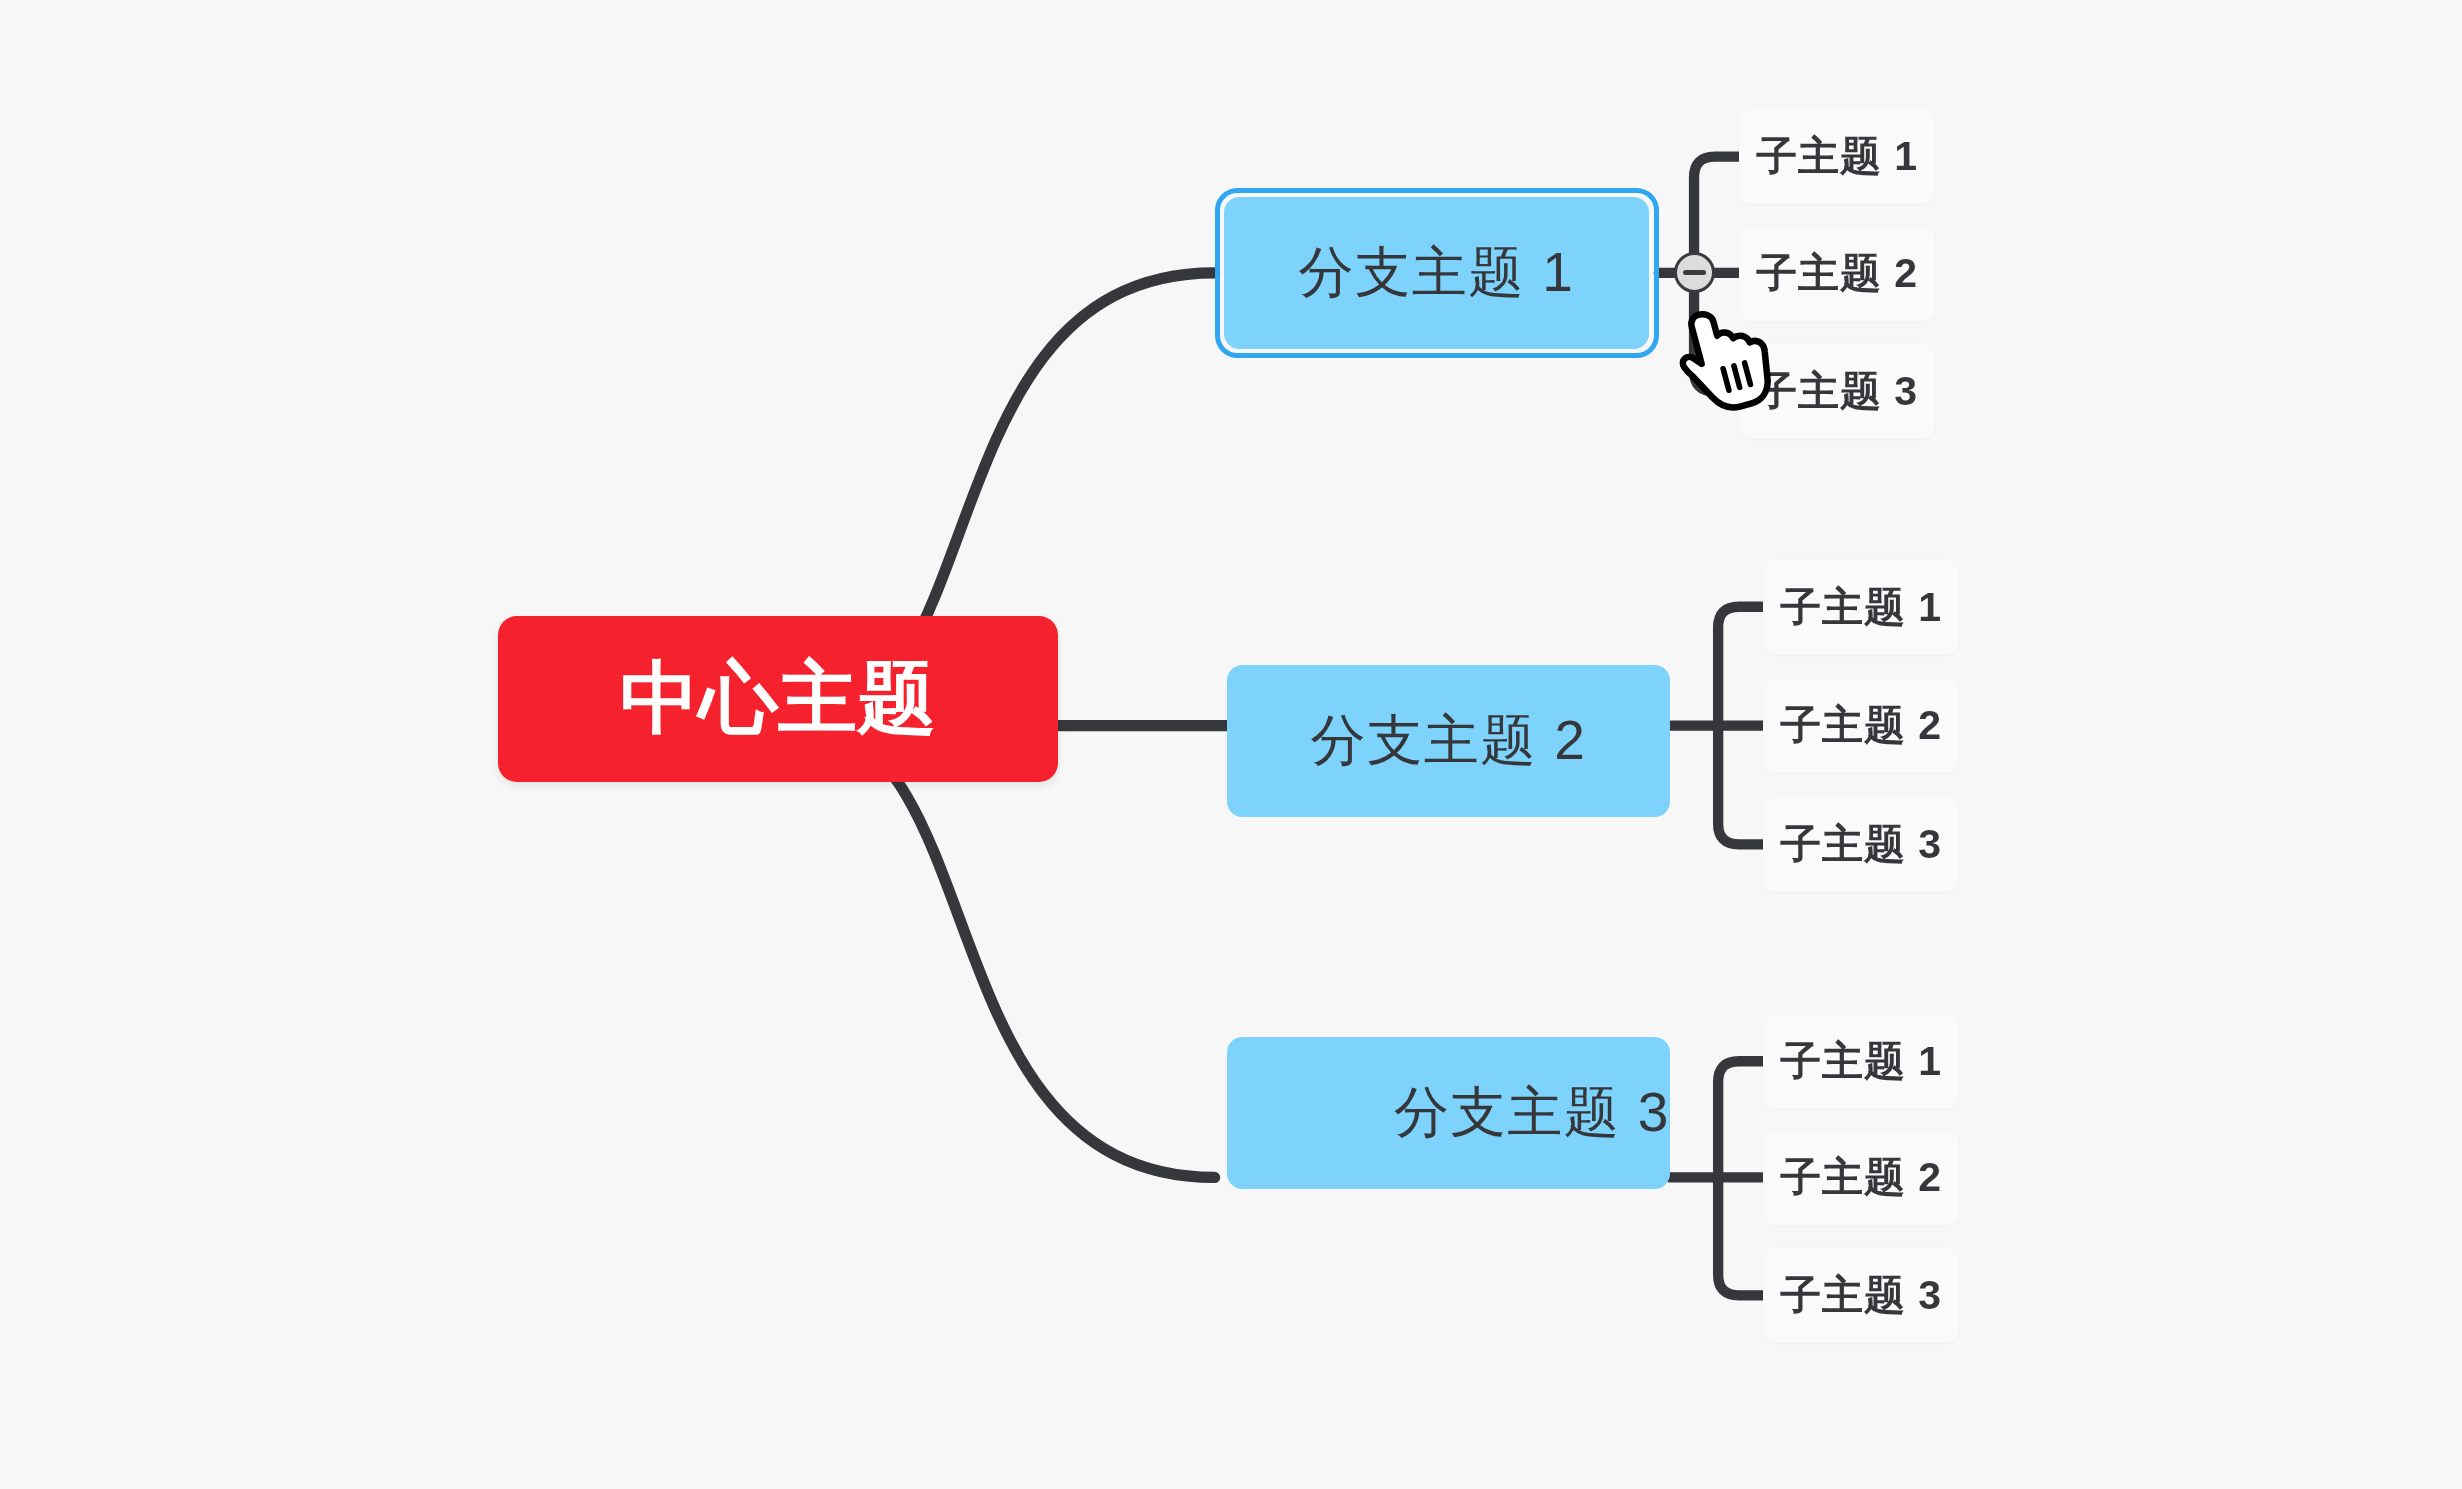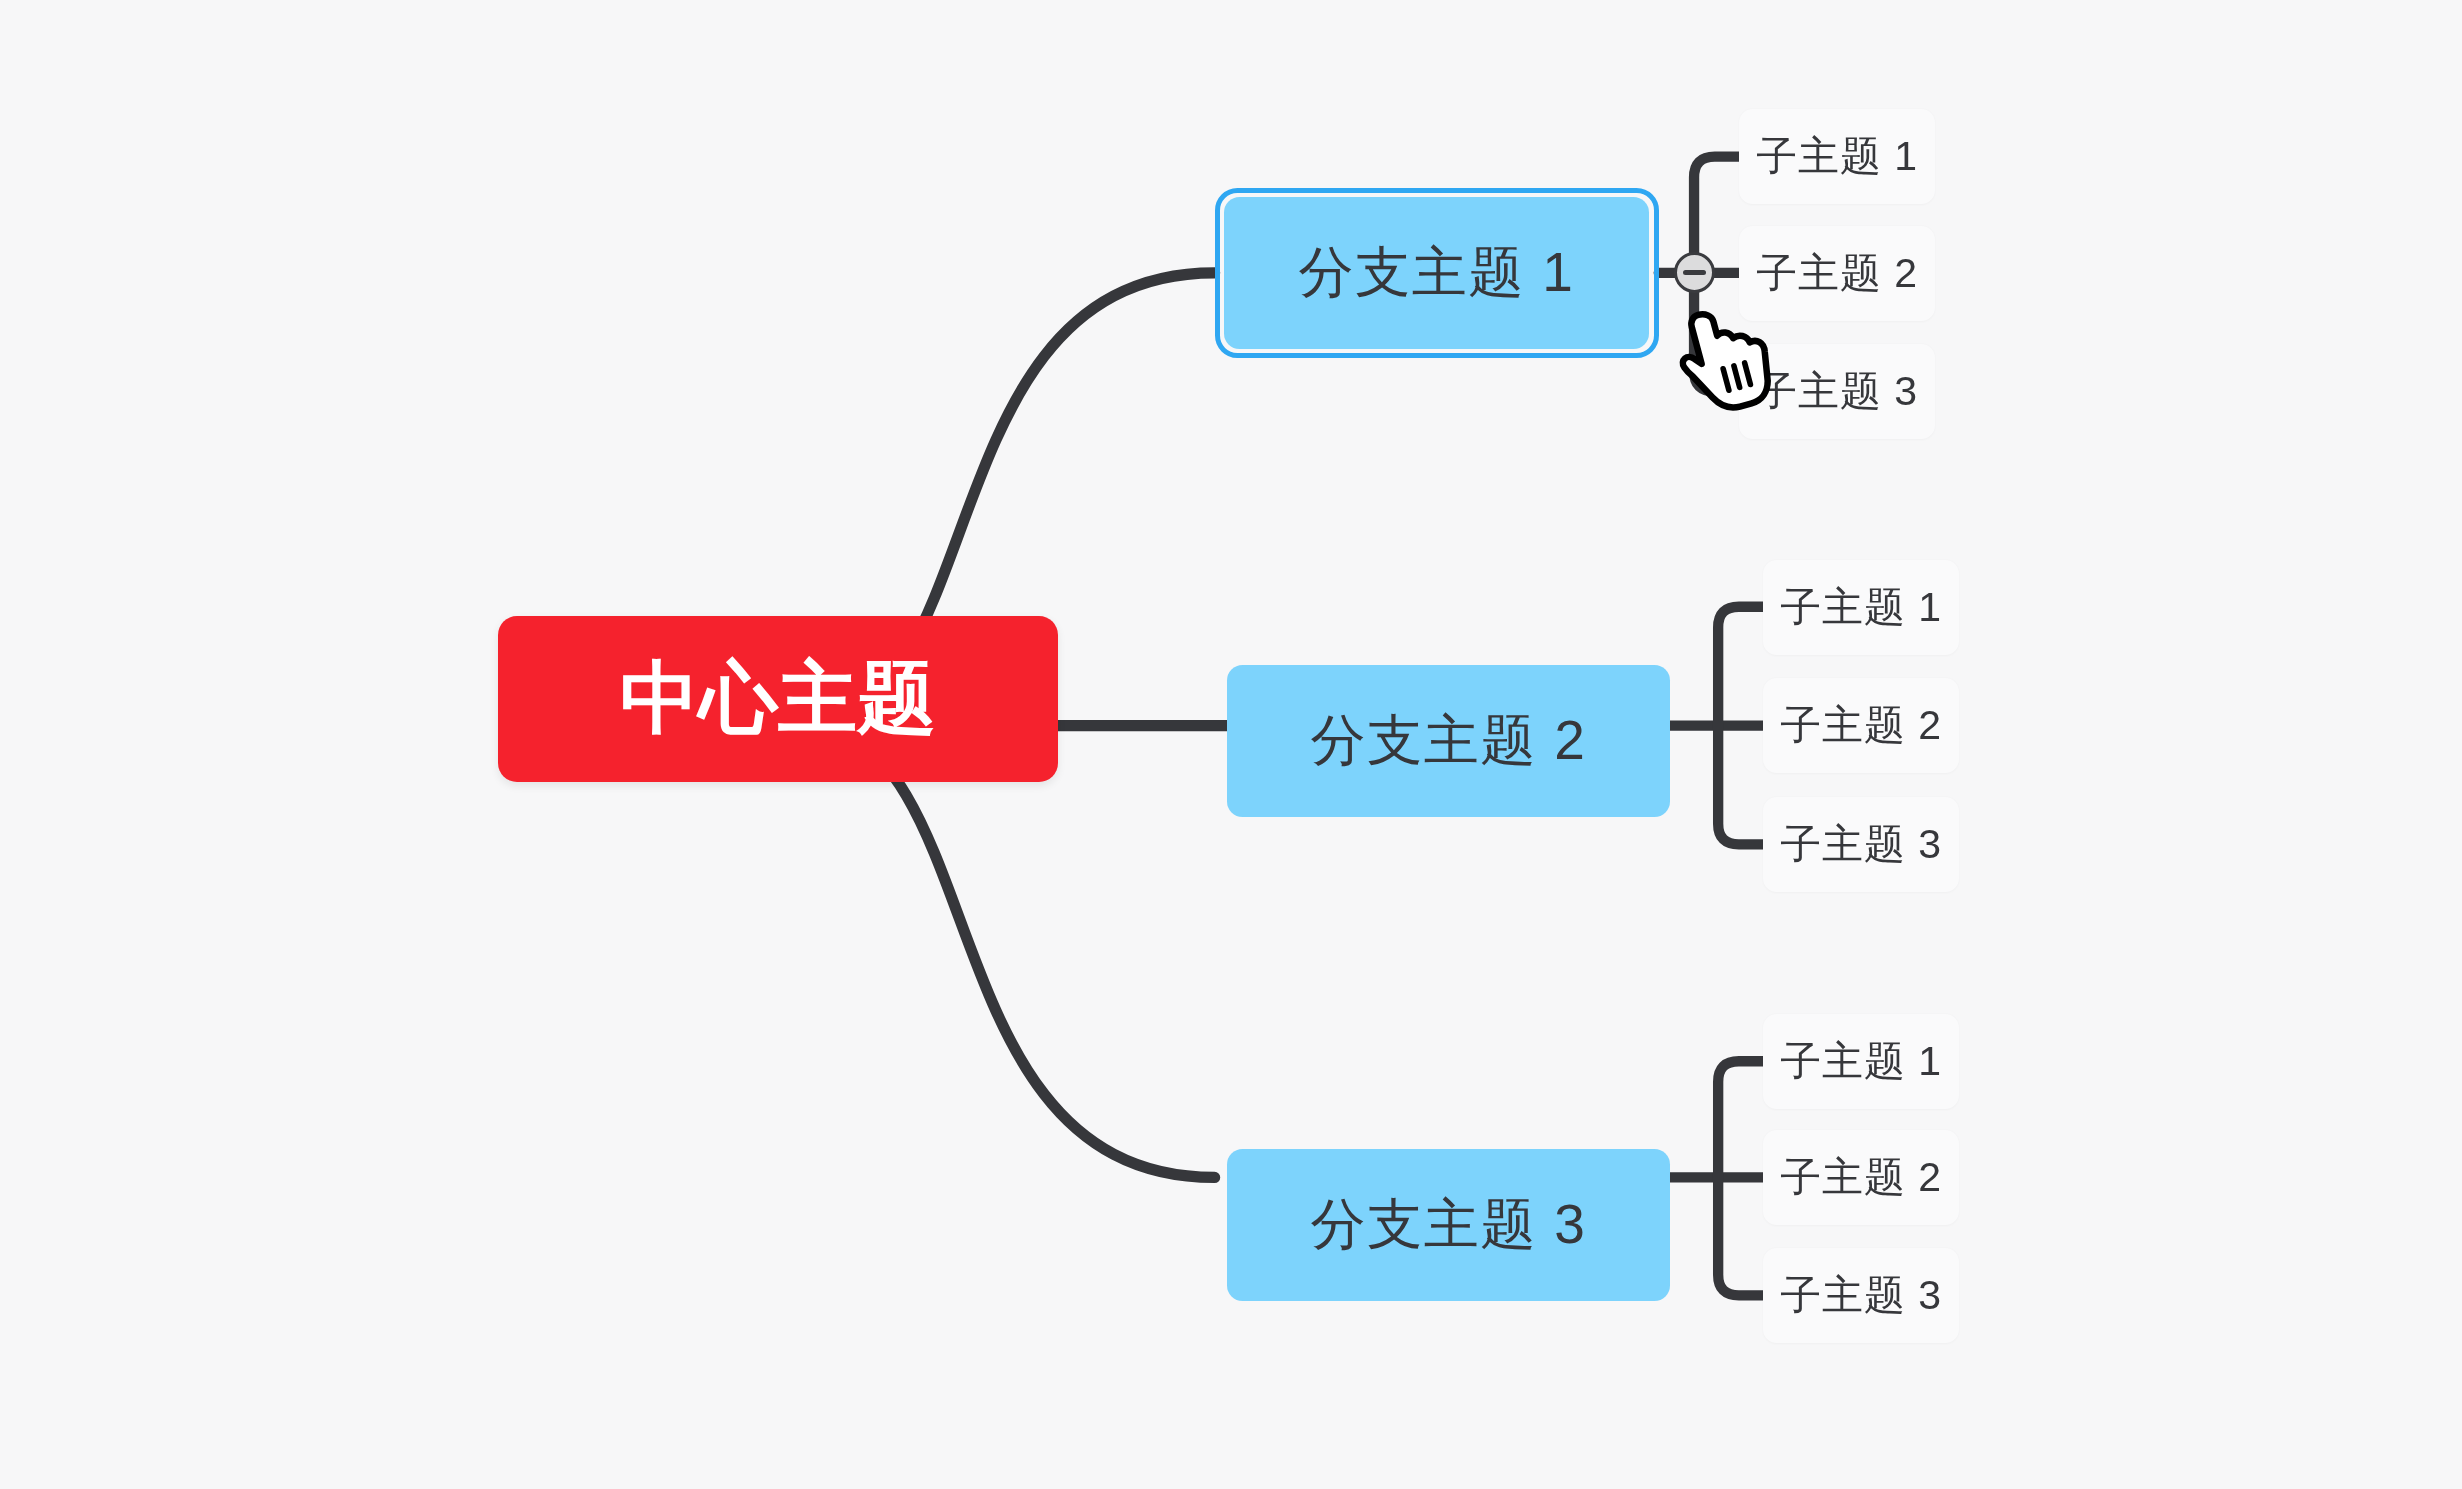--- a/index.html
+++ b/index.html
@@ -22,29 +22,29 @@
     left:498px;top:616px;width:560px;height:166px;border-radius:19px;
     background:#f5222d;color:#ffffff;font-size:79px;font-weight:700;
     box-shadow:0 3.4px 8.6px rgba(0,0,0,0.08);
   }
   .branch-topic{
     width:443px;height:152px;border-radius:15.5px;background:#7dd3fc;
     font-size:55px;font-weight:500;letter-spacing:1.7px;
   }
   .branch-1{left:1224px;top:197px;width:425px;}
   .branch-2{left:1227px;top:650px;margin-top:15px;}
-  .branch-3{left:1227px;top:1149px;}
+  .branch-3{left:1227px;top:1037px;justify-content:flex-end;}
   .selection-ring{
     position:absolute;left:1215px;top:188px;width:444px;height:170px;
     border:5.2px solid #2fa7f2;border-radius:22.4px;box-sizing:border-box;
     background:transparent;
   }
   .sub-topic{
     width:196px;height:95px;border-radius:13.8px;background:#fafafb;
-    font-size:41px;font-weight:400;letter-spacing:0.9px;
+    font-size:41px;font-weight:700;letter-spacing:0.9px;
     box-shadow:0 0.9px 2.6px rgba(0,0,0,0.03);
   }
   .b1s1{left:1739px;top:109px;}
   .b1s2{left:1739px;top:226px;}
   .b1s3{left:1739px;top:344px;}
   .b2s1{left:1763px;top:560px;}
   .b2s2{left:1763px;top:678px;}
   .b2s3{left:1763px;top:797px;}
   .b3s1{left:1763px;top:1014px;}
   .b3s2{left:1763px;top:1130px;}

